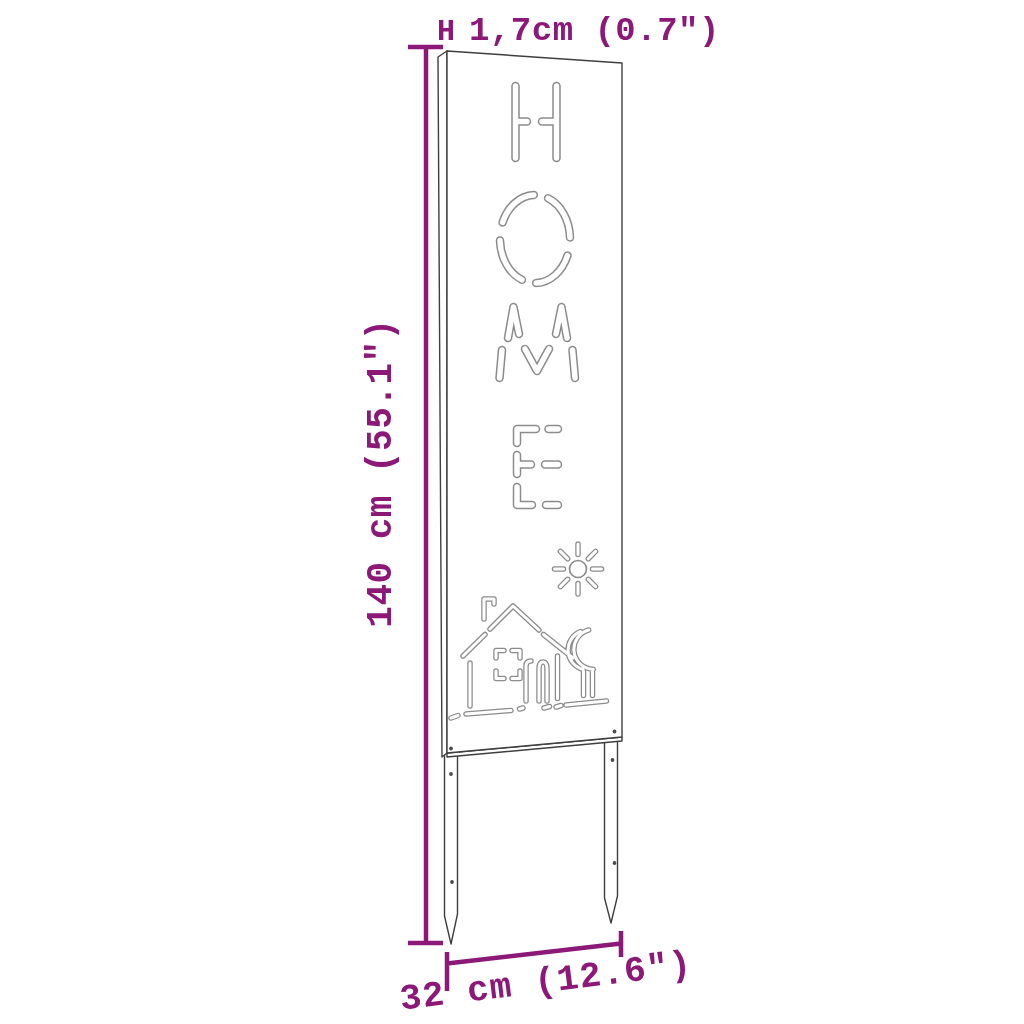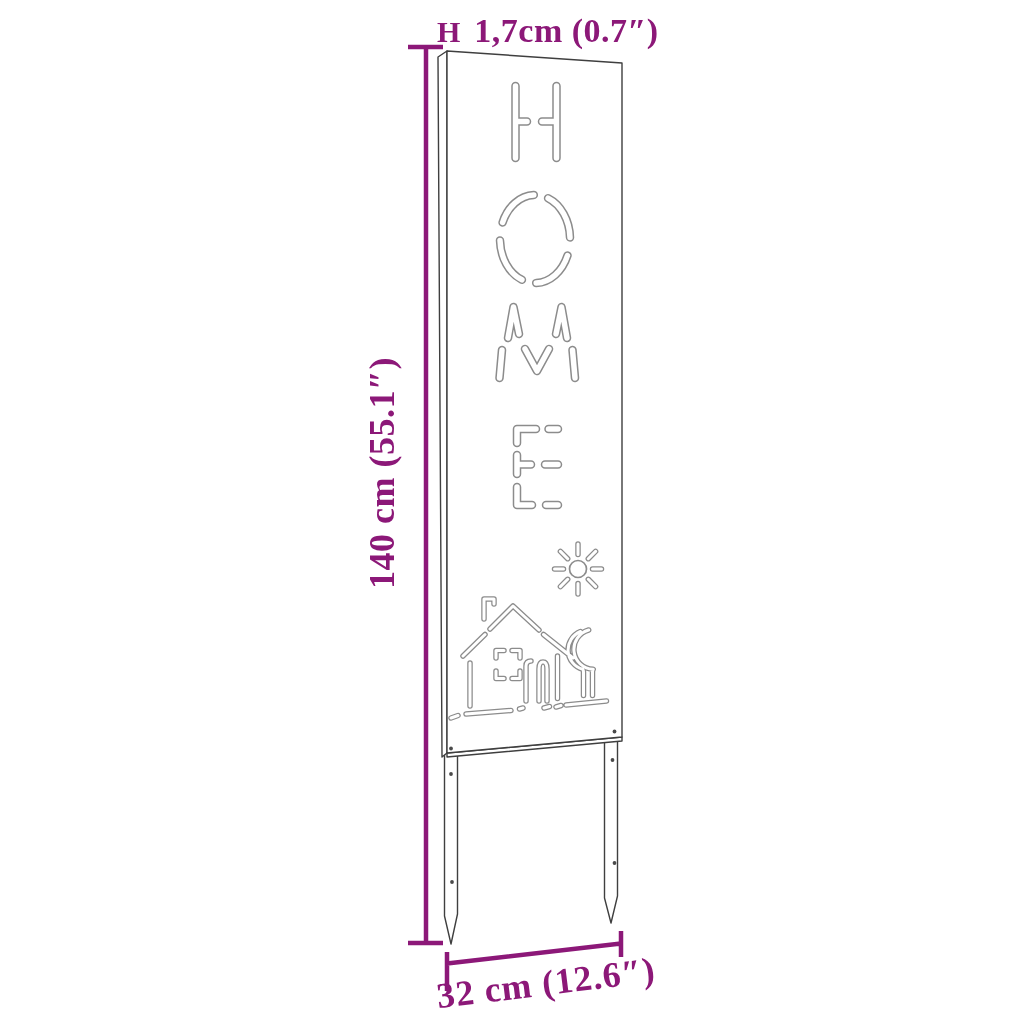--- a/index.html
+++ b/index.html
@@ -4,21 +4,21 @@
 <style>
   :root{
     --dim:#8C1878;
     --outline:#3f3f3f;
     --cut:#8c8c8c;
     --bg:#ffffff;
   }
   html,body{margin:0;padding:0;background:var(--bg);}
   .stage{
     position:relative;width:1024px;height:1024px;background:var(--bg);
-    overflow:hidden;font-family:Liberation Serif, serif;
+    overflow:hidden;font-family:Liberation Mono, monospace;
   }
   svg{position:absolute;left:0;top:0;}
   .dim-label{
     position:absolute;color:var(--dim);font-weight:700;line-height:1;
     white-space:nowrap;letter-spacing:.5px;
   }
   .top-label{left:437px;top:14px;font-size:34px;}
   .top-label .prefix{font-size:30px;letter-spacing:0;margin-right:14px;}
   .left-label{
     left:382px;top:473px;font-size:36px;

